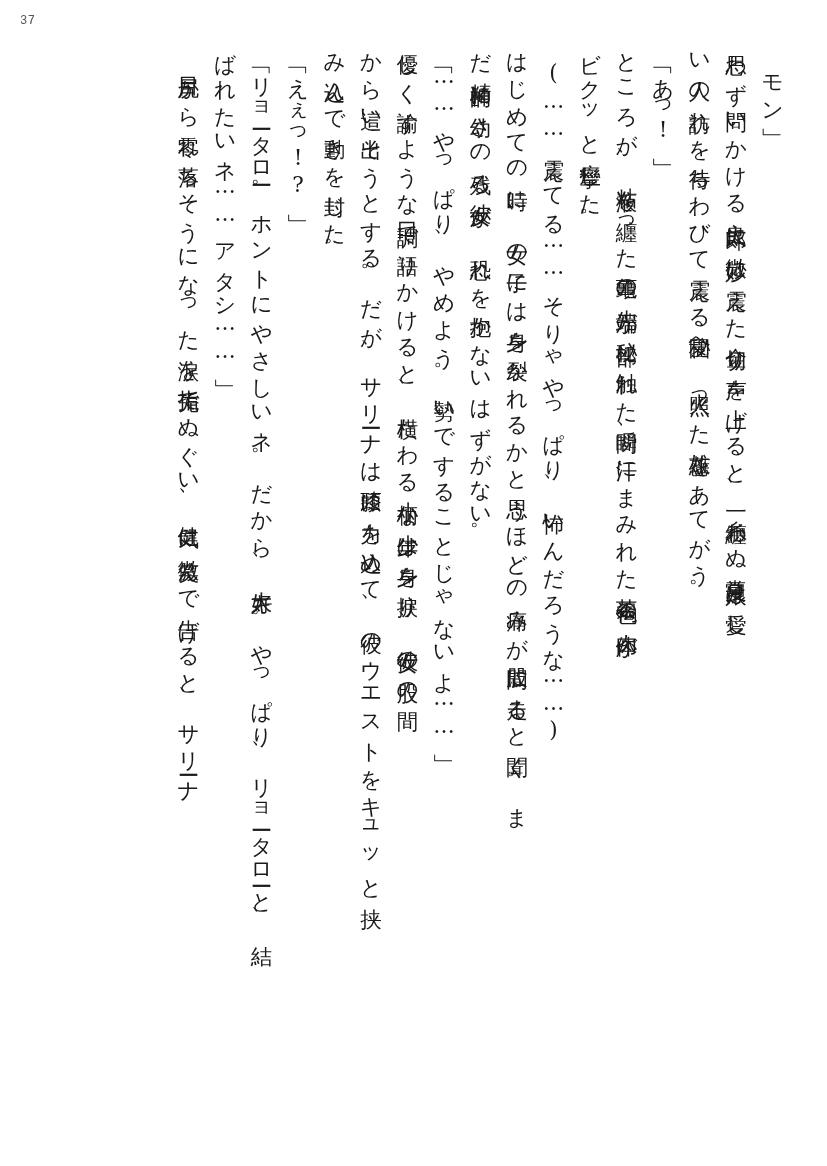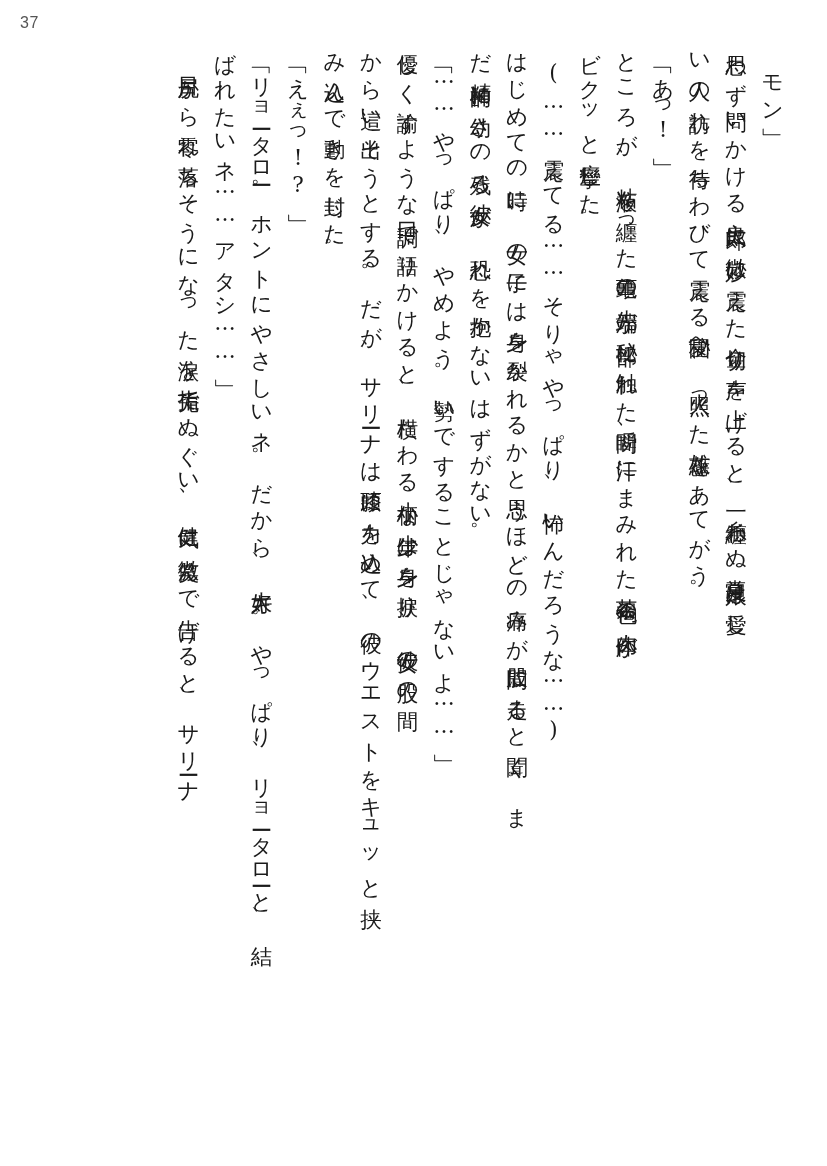--- a/index.html
+++ b/index.html
@@ -13,23 +13,23 @@
     height: 1166px;
     background: #ffffff;
     overflow: hidden;
     font-family: "DejaVu Serif", "Liberation Serif", serif;
     box-sizing: border-box;
   }
   .page-number {
     position: absolute;
     top: 14px;
     left: 20px;
-    font-size: 16px;
+    font-size: 12px;
     color: #555;
-    font-family: Liberation Sans, sans-serif;
+    font-family: Liberation Mono, monospace;
     letter-spacing: 0.5px;
   }
   .text-body {
     position: absolute;
     top: 38px;
     right: 44px;
     bottom: 38px;
     left: 58px;
     display: flex;
     flex-direction: row-reverse;

